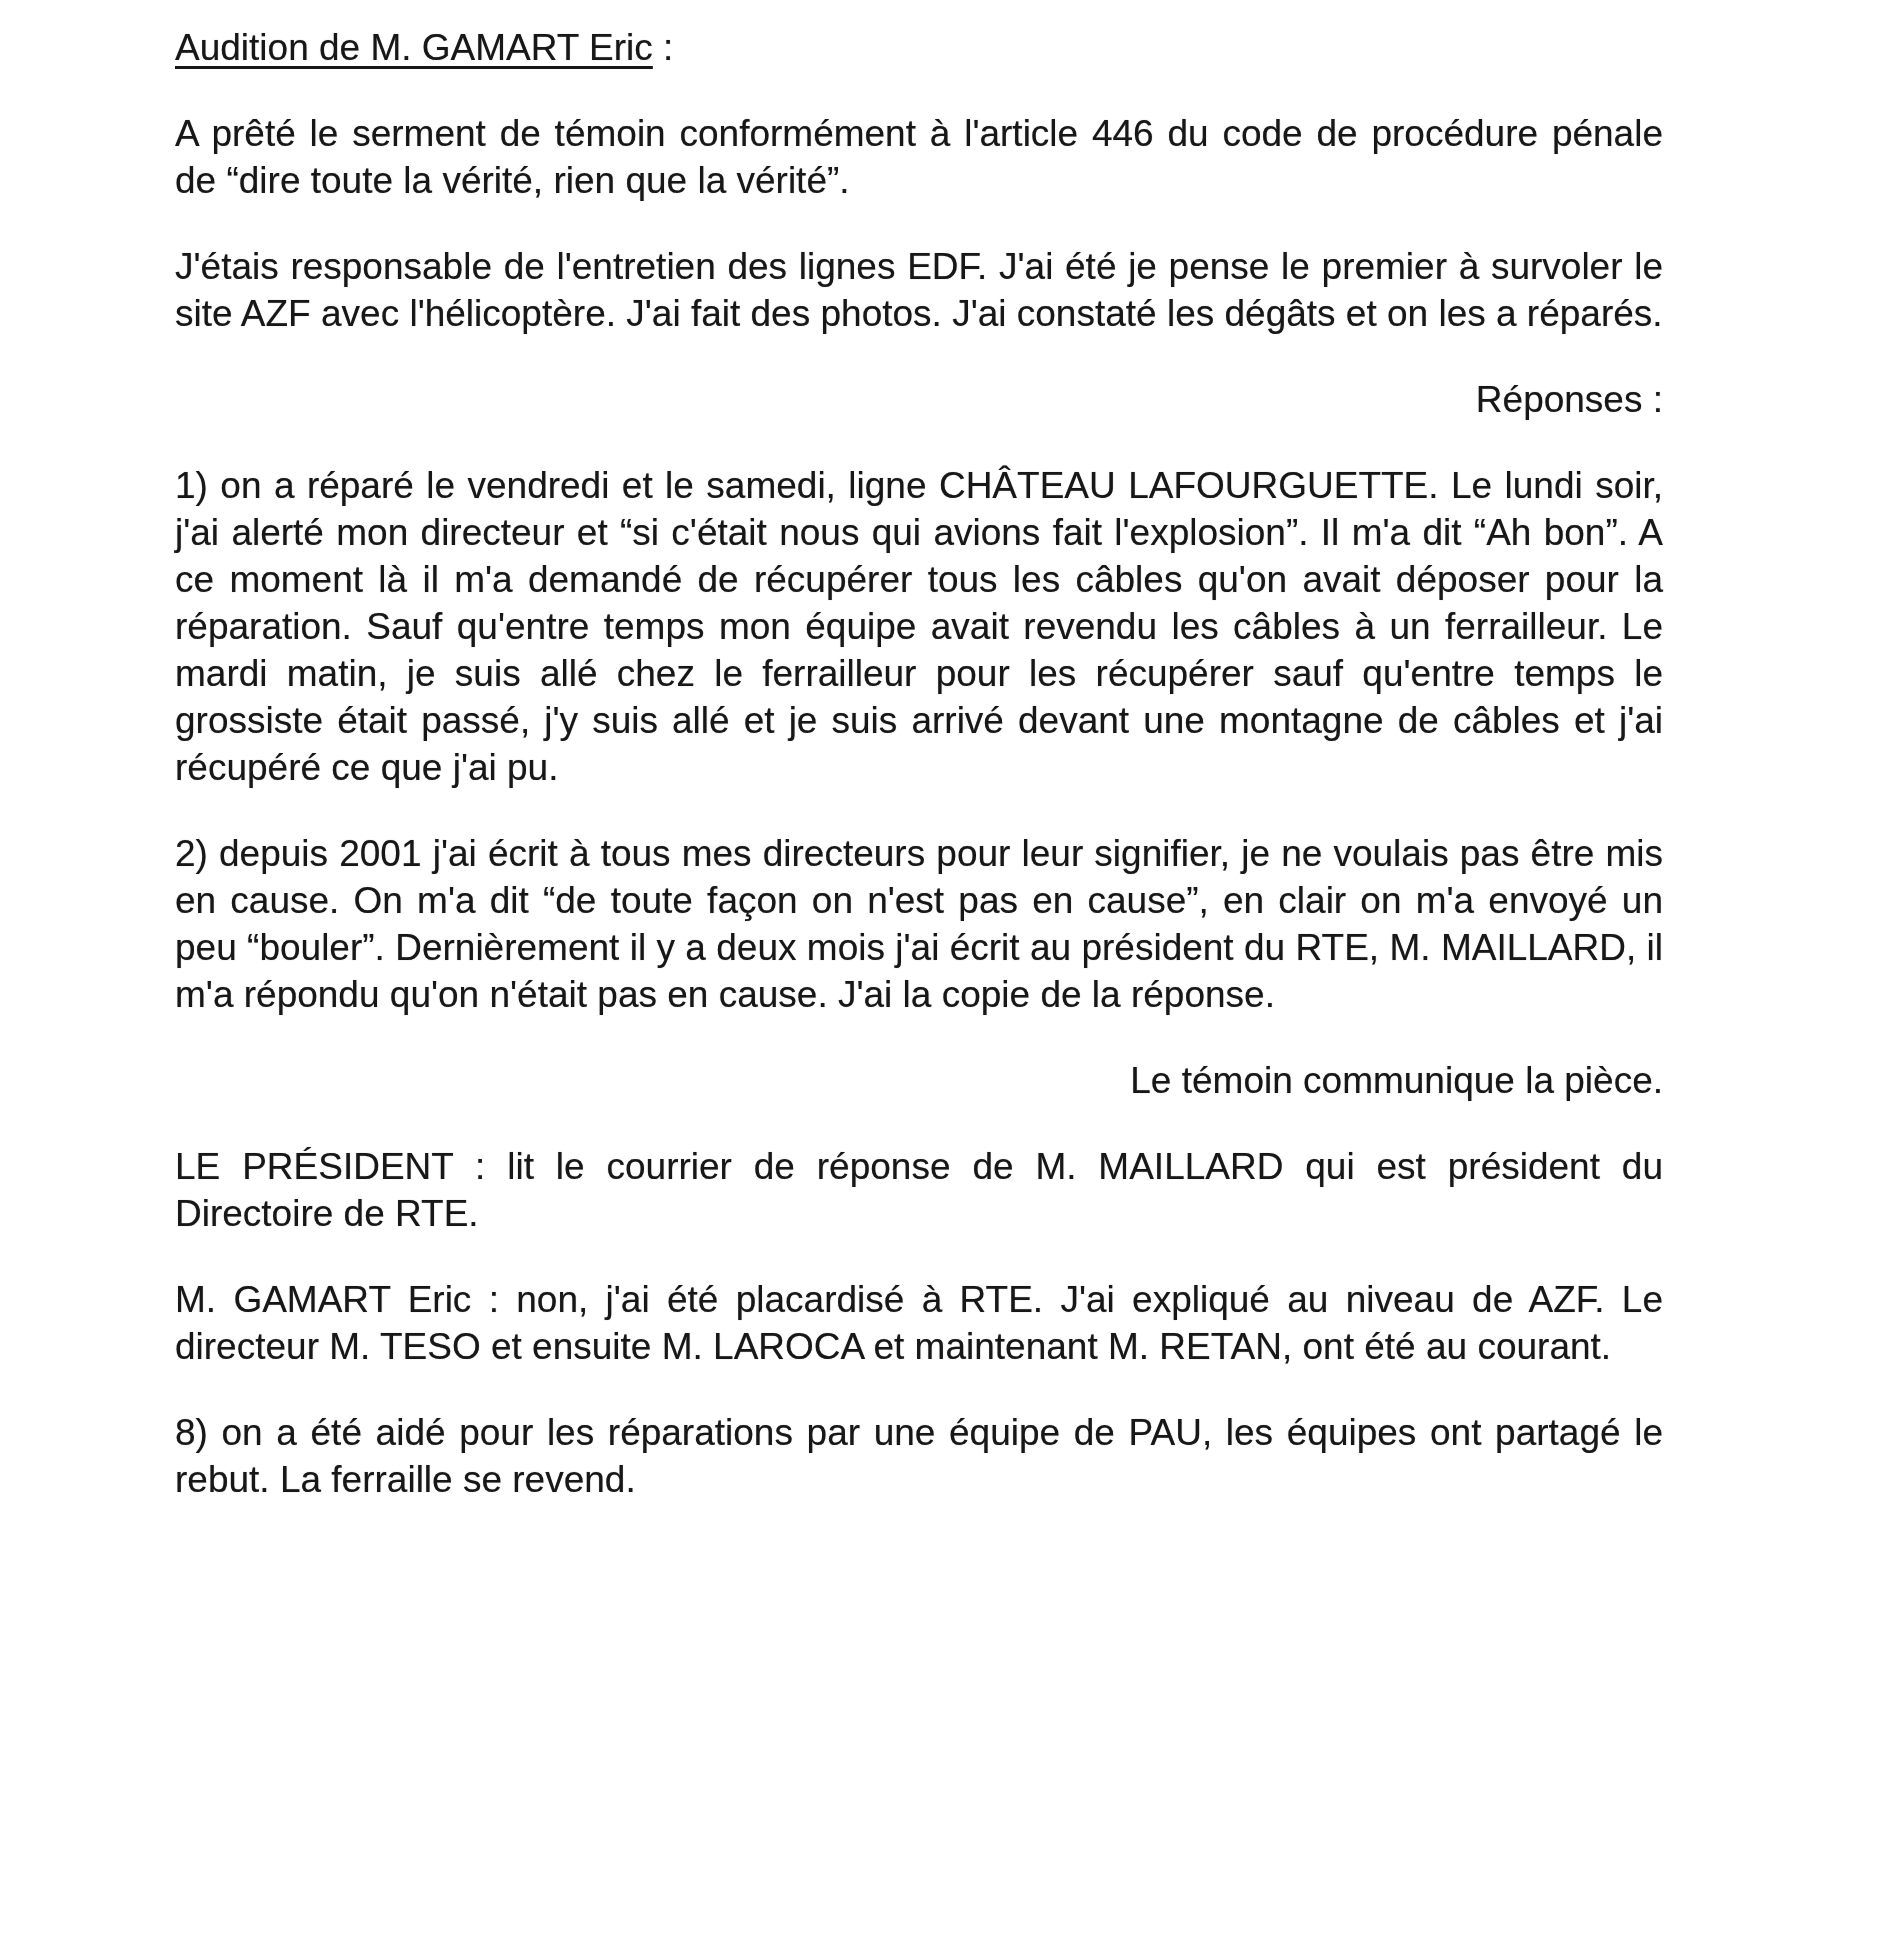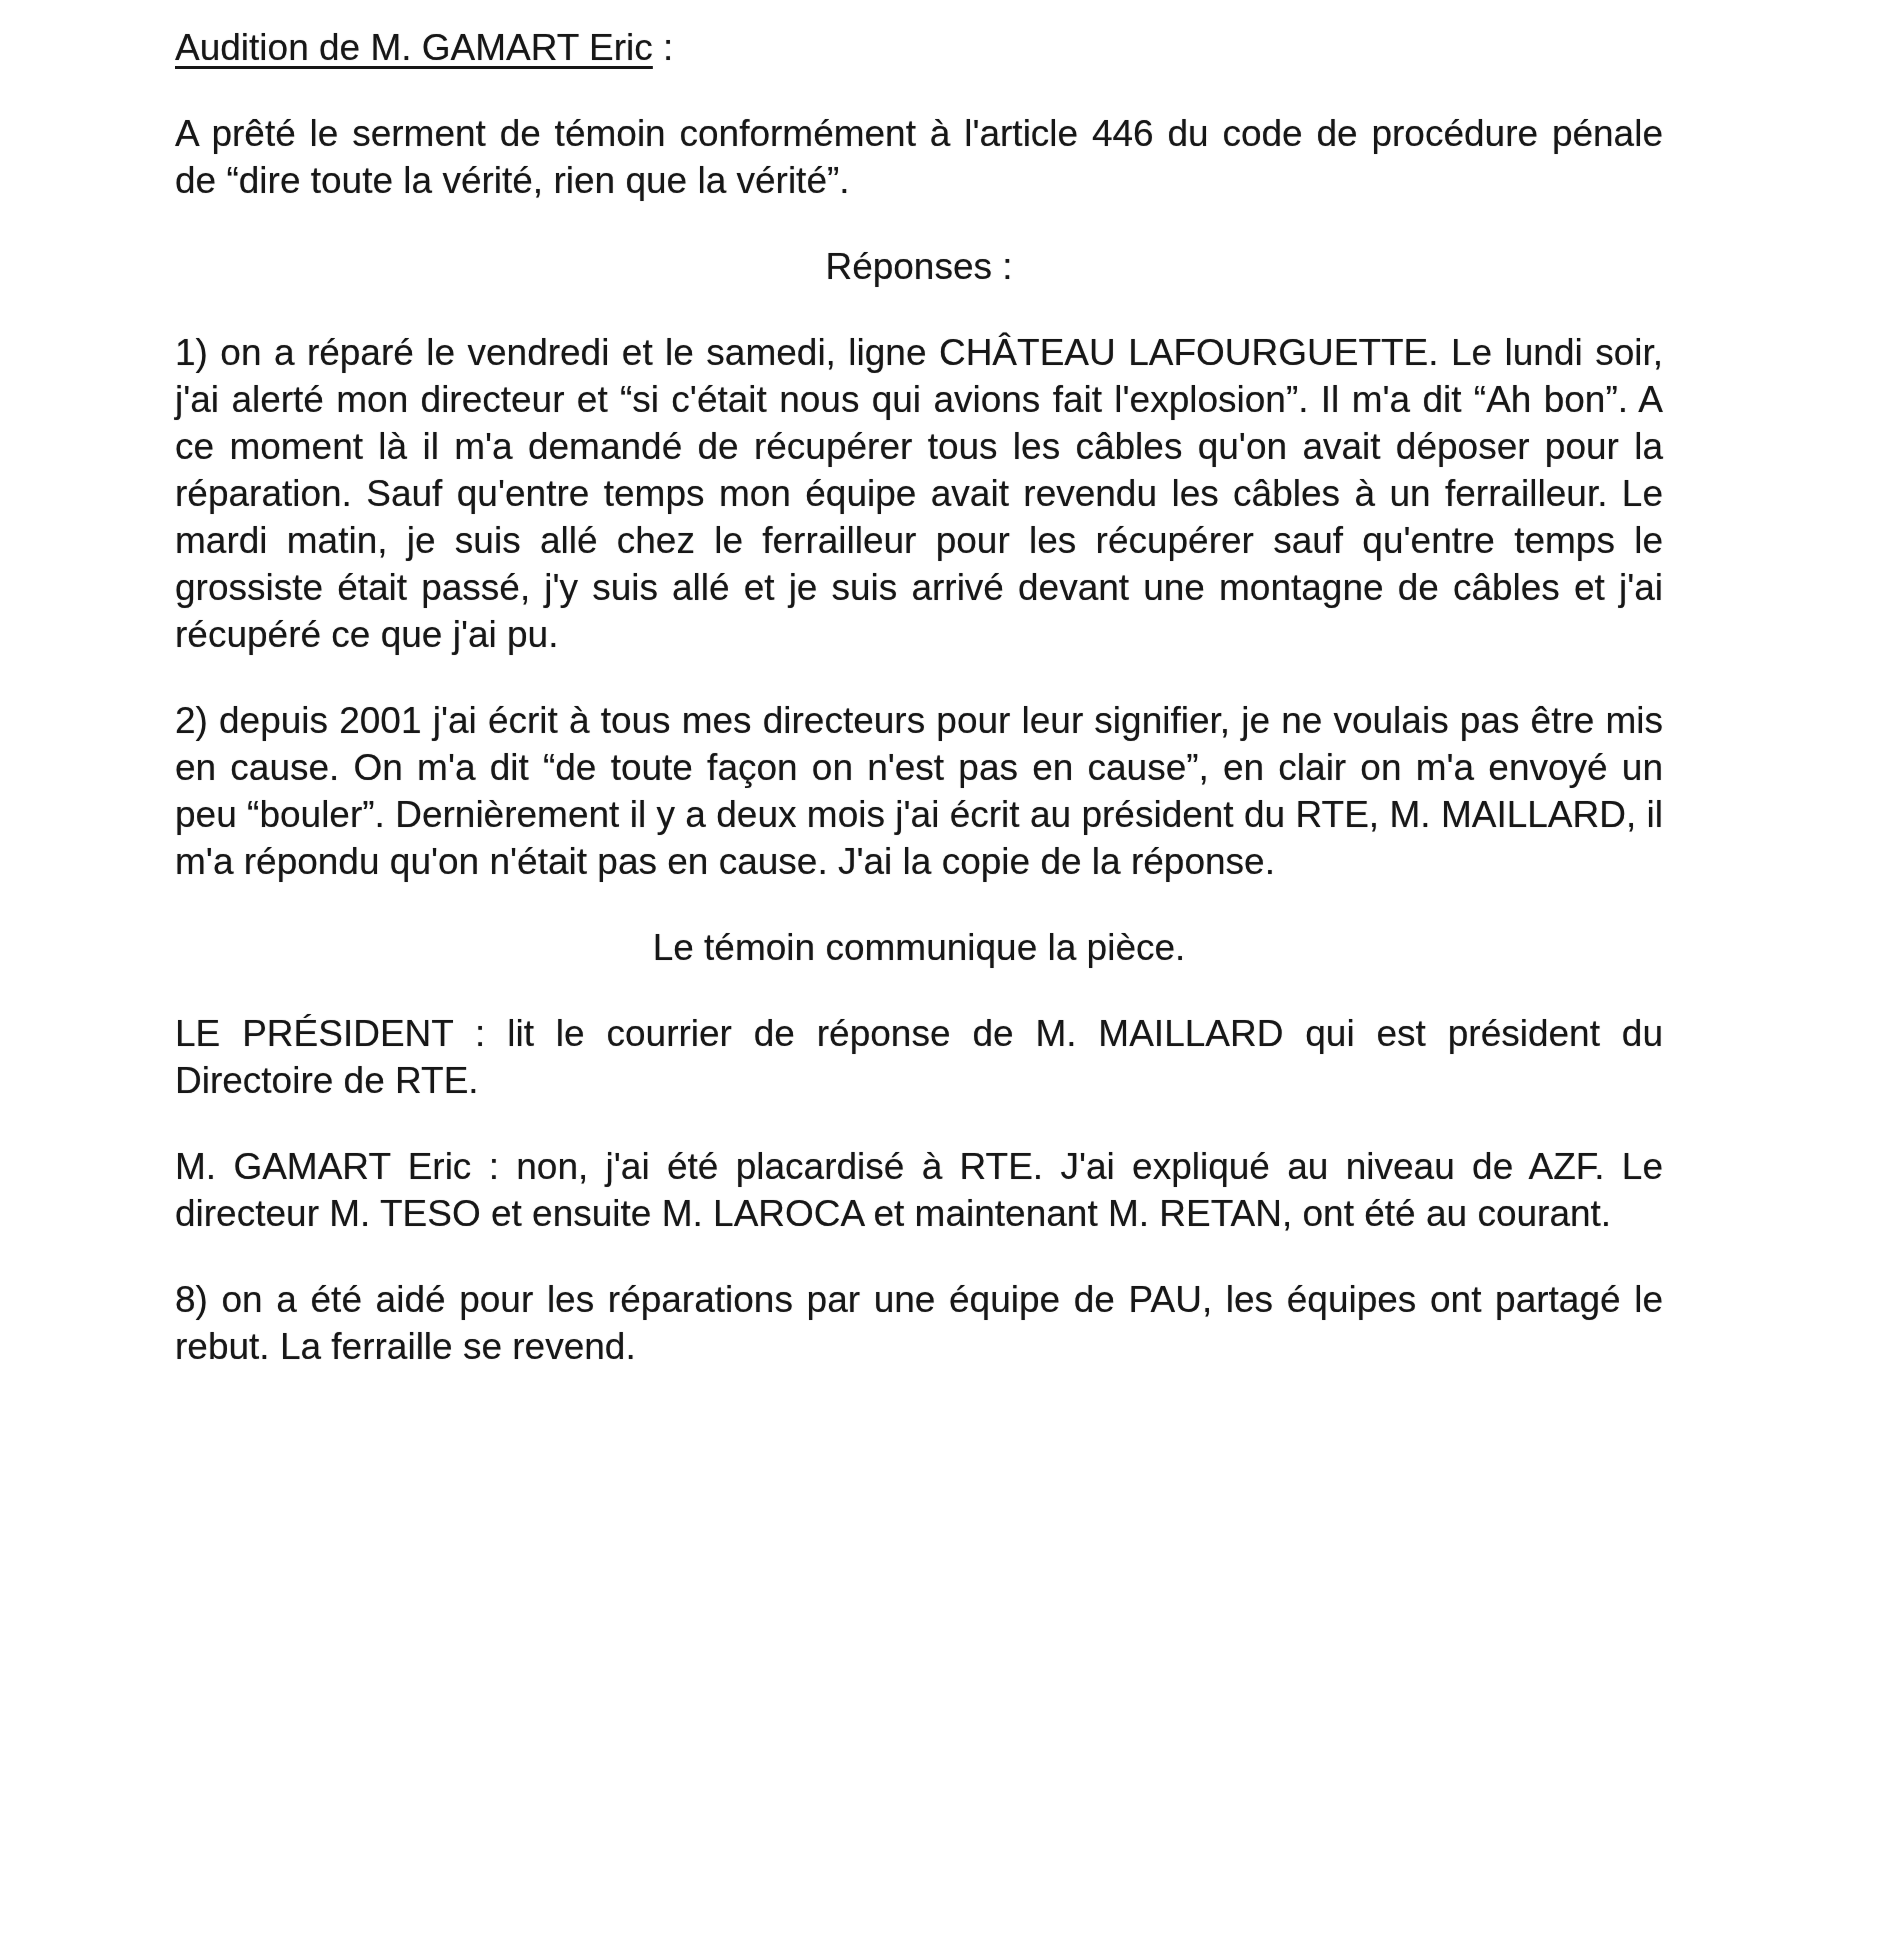--- a/index.html
+++ b/index.html
@@ -30,37 +30,38 @@
   .underlined {
     text-decoration: underline;
     text-decoration-thickness: 2.6px;
     text-underline-offset: 6px;
   }
   .para {
     text-align: justify;
     margin: 0 16px 39px 0;
   }
   .para.single {
-    text-align: center;
+    text-align: right;
   }
   .para:last-child {
     margin-bottom: 0;
   }
 </style>
 </head>
 <body>
 
 <div class="page">
 
   <div class="title-block">
     <p><span class="underlined">Audition de M. GAMART Eric</span><span> :</span></p>
   </div>
 
   <p class="para">A prêté le serment de témoin conformément à l'article 446 du code de procédure pénale de “dire toute la vérité, rien que la vérité”.</p>
 
+  <p class="para">J'étais responsable de l'entretien des lignes EDF. J'ai été je pense  le premier à survoler le site AZF avec l'hélicoptère. J'ai fait des photos. J'ai constaté les dégâts et on les a réparés.</p>
 
 
   <p class="para single">Réponses :</p>
 
   <p class="para">1) on a réparé le vendredi et le samedi, ligne CHÂTEAU LAFOURGUETTE. Le lundi soir, j'ai alerté mon directeur et “si c'était nous qui avions fait l'explosion”. Il m'a dit “Ah bon”. A ce moment là il m'a demandé de récupérer tous les câbles qu'on avait déposer pour la réparation. Sauf qu'entre temps mon équipe avait revendu les câbles à un ferrailleur. Le mardi matin, je suis allé chez le ferrailleur pour les récupérer sauf qu'entre temps le grossiste était passé, j'y suis allé et je suis arrivé devant une montagne de câbles et j'ai récupéré ce que j'ai pu.</p>
 
   <p class="para">2) depuis 2001 j'ai écrit à tous mes directeurs pour leur signifier, je ne voulais pas être mis en cause. On m'a dit “de toute façon on n'est pas en cause”, en clair on m'a envoyé un peu “bouler”. Dernièrement il y a deux mois j'ai écrit au président du RTE, M. MAILLARD,  il m'a répondu qu'on n'était pas en cause. J'ai la copie de la réponse.</p>
 
   <p class="para single">Le témoin communique la pièce.</p>
 

